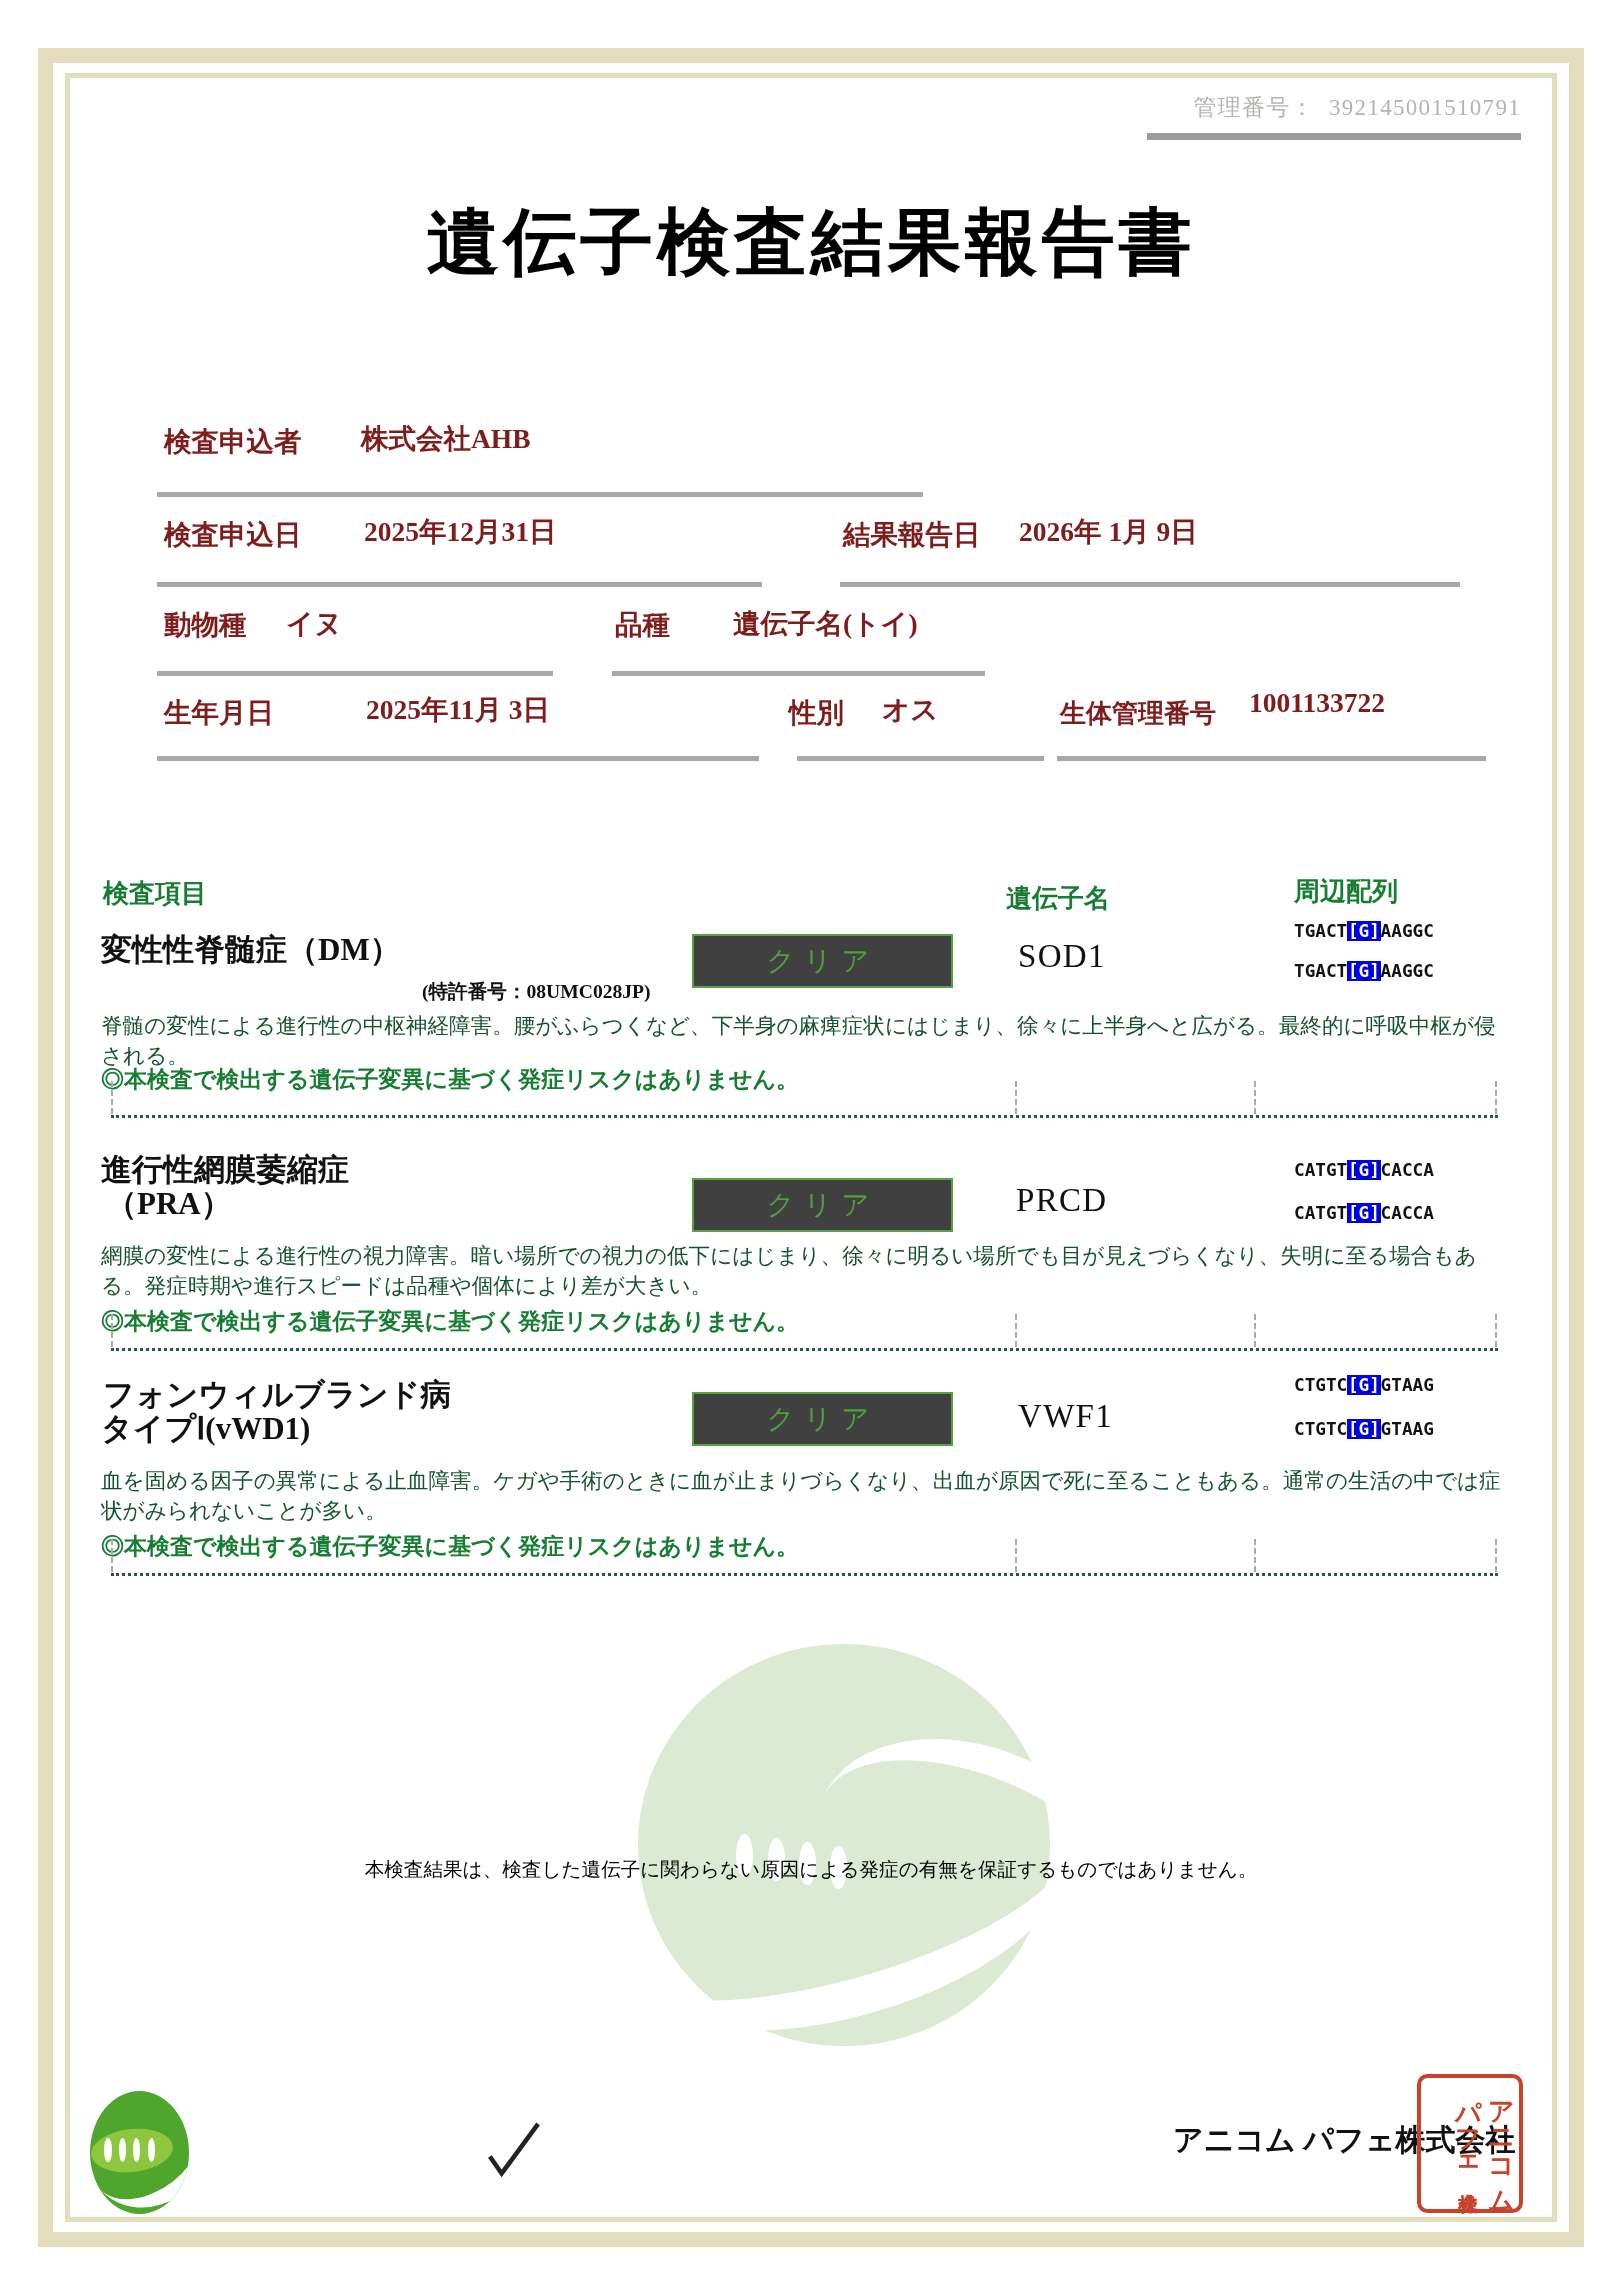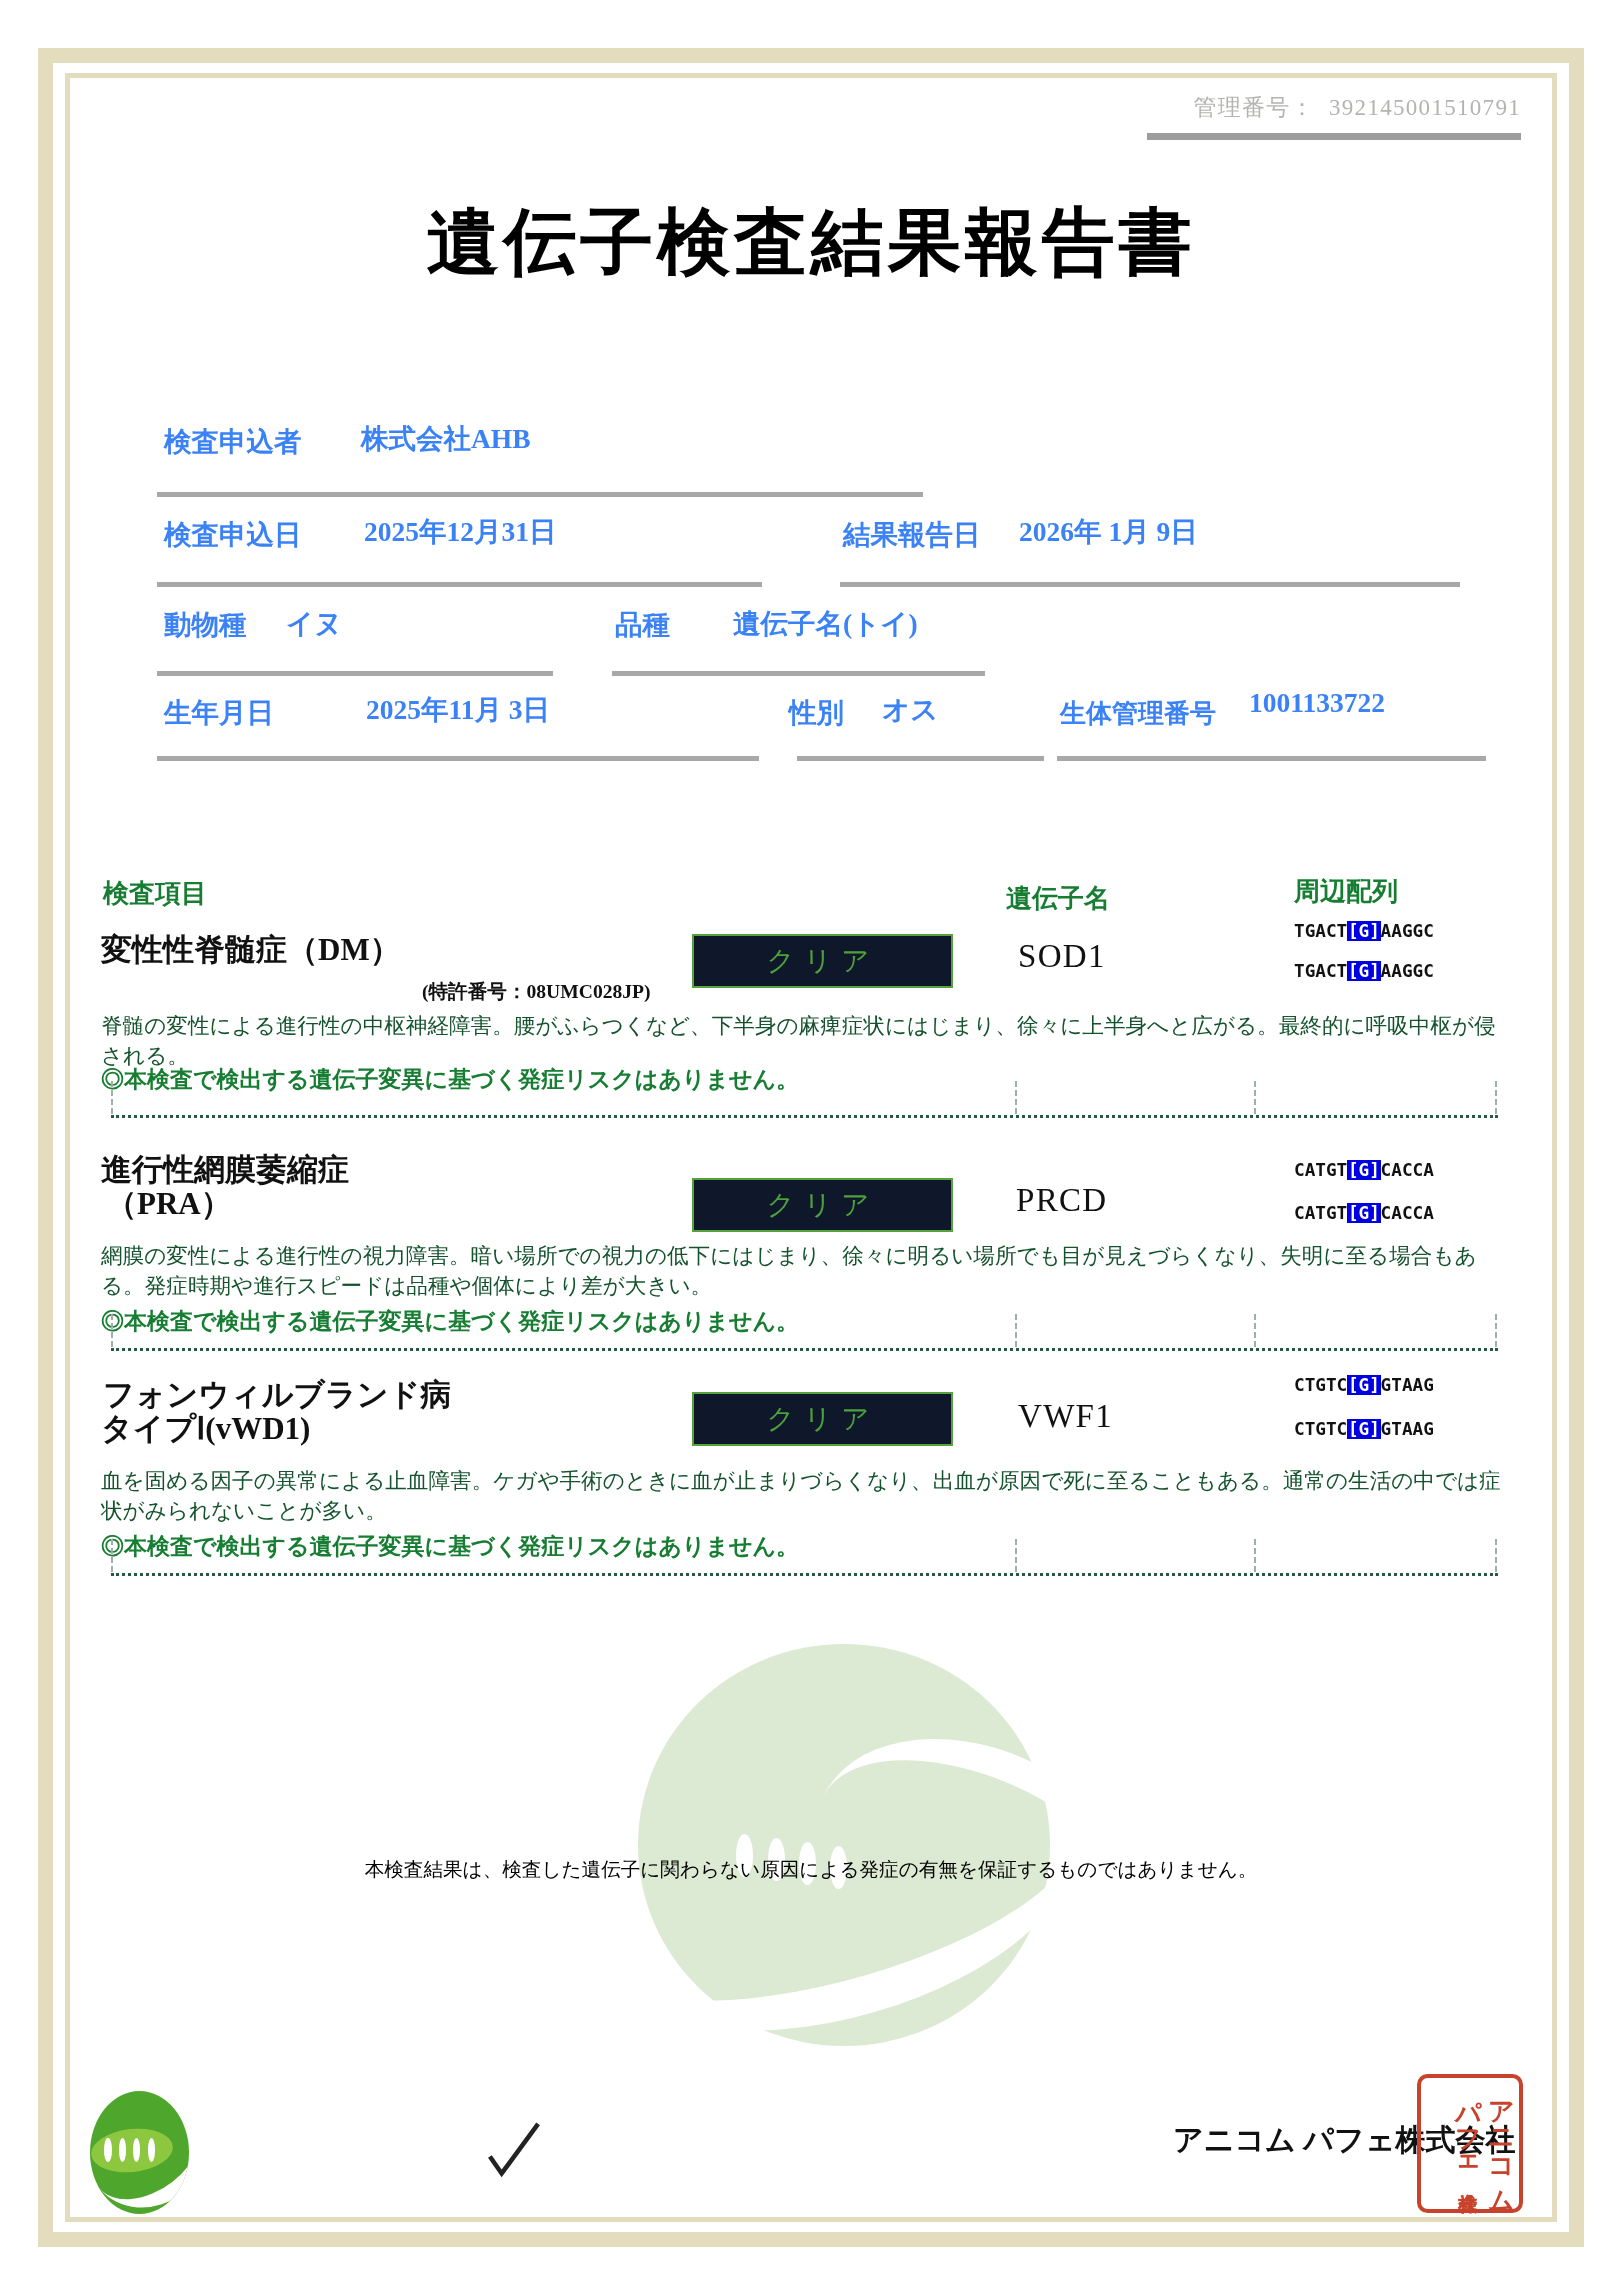--- a/index.html
+++ b/index.html
@@ -7,27 +7,27 @@
         font-family:"Liberation Serif",serif;color:#111;}
   .abs{position:absolute;}
   
   .frame-outer{left:38px;top:48px;right:38px;bottom:48px;border:15px solid #e3ddbd;pointer-events:none;}
   .frame-inner{left:65px;top:73px;right:65px;bottom:73px;border:5.9px solid #e3ddbd;pointer-events:none;}
   
   .admin{right:101px;top:92px;font-size:23px;color:#b3b3b0;letter-spacing:1.3px;}
   .admin-bar{left:1147px;top:133px;width:374px;height:6.5px;background:#9c9c9c;}
   .title{left:0;top:194px;width:100%;text-align:center;font-size:73px;font-weight:700;letter-spacing:3.9px;color:#000;}
   
-  .lbl,.val{font-size:27.5px;font-weight:700;color:#3b82f6;white-space:nowrap;}
+  .lbl,.val{font-size:27.5px;font-weight:700;color:#7f1d1d;white-space:nowrap;}
   .underline{height:5.2px;background:#a8a8a8;}
   
   .col-head{font-size:26px;font-weight:700;color:#177d32;white-space:nowrap;}
   .disease{font-size:31px;font-weight:700;white-space:nowrap;}
   .patent{font-size:19.6px;font-weight:700;white-space:nowrap;}
-  .result-btn{width:257px;height:50px;border:2.6px solid #55a33c;background:#0f172a;
+  .result-btn{width:257px;height:50px;border:2.6px solid #55a33c;background:#404040;
               display:flex;align-items:center;justify-content:center;
               font-size:27.5px;color:#4ea03c;letter-spacing:9.2px;font-weight:400;}
   .gene{font-size:33px;font-weight:400;white-space:nowrap;letter-spacing:1.3px;}
   .seq{font-family:"DejaVu Sans Mono",monospace;font-size:17.7px;font-weight:700;white-space:nowrap;}
   .seq .mut{background:#0000e0;color:#fff;padding:0 0.7px;}
   .desc{width:1413px;font-size:21.6px;line-height:1.38;color:#14532d;}
   .note{font-size:23px;font-weight:700;color:#177d32;white-space:nowrap;}
   .divider{width:1387px;height:34px;border-bottom:3.9px dotted #265a40;}
   .tick{position:absolute;top:0;height:33px;border-left:2px dashed #9fb0a6;}
   

